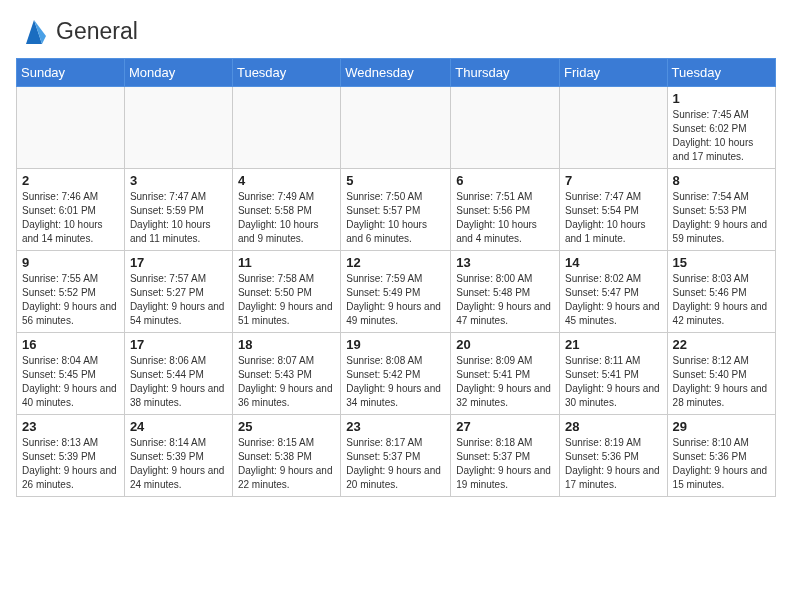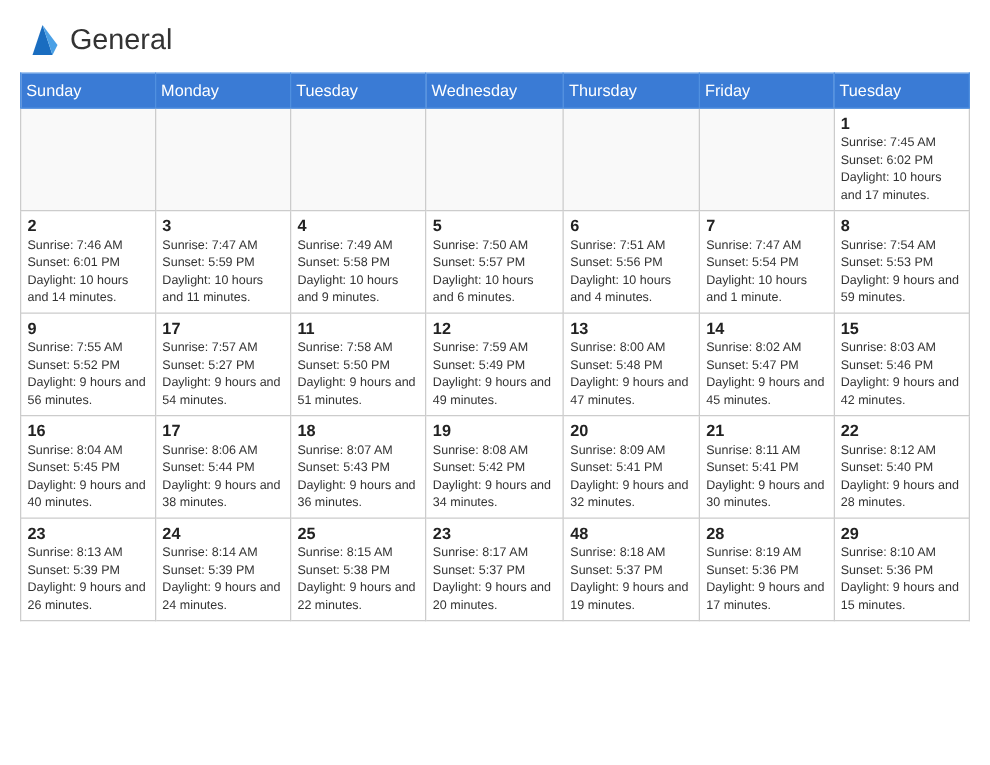--- a/index.html
+++ b/index.html
@@ -284,21 +284,21 @@
 Sunset: 5:38 PM
 Daylight: 9 hours and 22 minutes.</div>
         </td>
         <td>
           <span class="day-num">23</span>
           <div class="day-info">Sunrise: 8:17 AM
 Sunset: 5:37 PM
 Daylight: 9 hours and 20 minutes.</div>
         </td>
         <td>
-          <span class="day-num">48</span>
+          <span class="day-num">27</span>
           <div class="day-info">Sunrise: 8:18 AM
 Sunset: 5:37 PM
 Daylight: 9 hours and 19 minutes.</div>
         </td>
         <td>
           <span class="day-num">28</span>
           <div class="day-info">Sunrise: 8:19 AM
 Sunset: 5:36 PM
 Daylight: 9 hours and 17 minutes.</div>
         </td>

